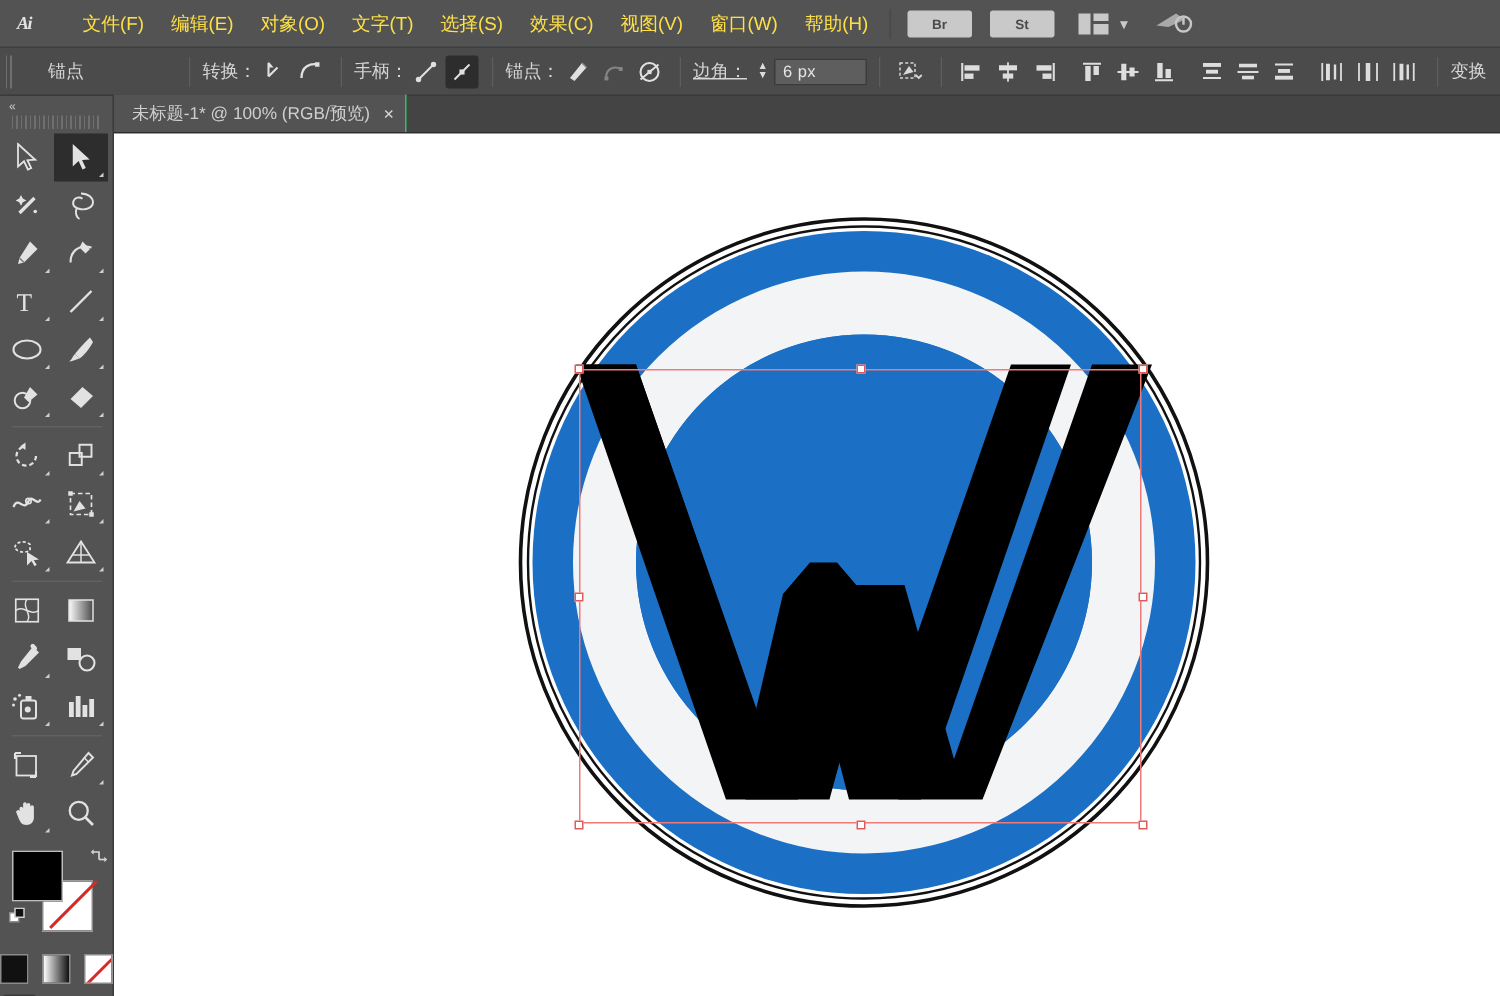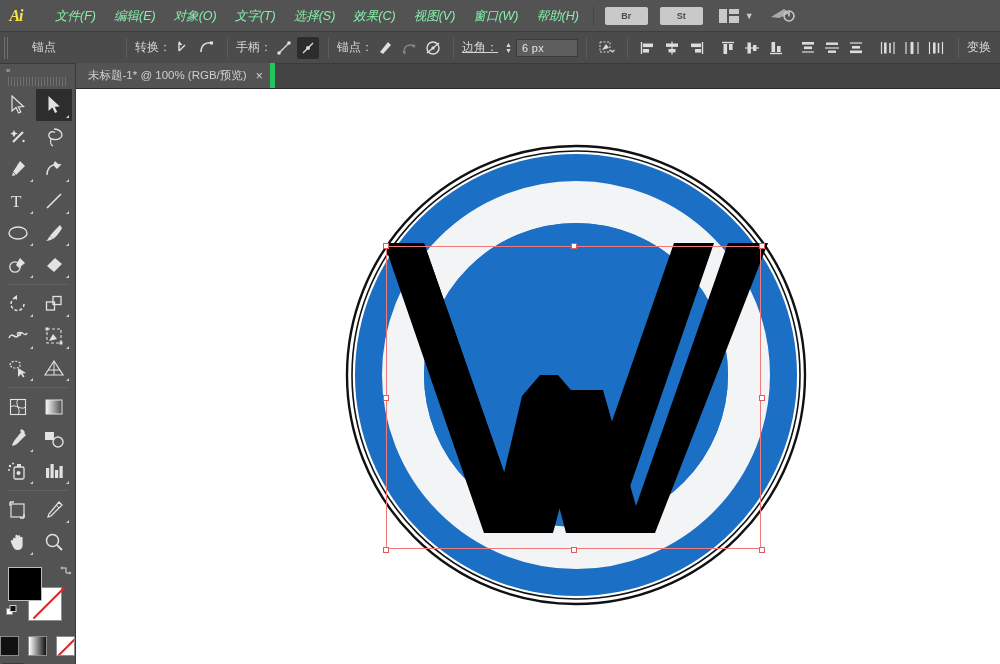--- a/index.html
+++ b/index.html
@@ -14,27 +14,27 @@
   #app{ position:relative; width:1000px; height:664px; }
 
   
   .menubar{
     position:absolute; top:0; left:0; width:1000px; height:32px;
     background:#535353; display:flex; align-items:center;
     border-bottom:1px solid #3e3e3e;
   }
   .ai-logo{
     width:32px; height:32px; display:flex; align-items:center; justify-content:center;
-    color:#fde047; font-weight:bold; font-size:16px; font-style:italic;
+    color:#e5e5e5; font-weight:bold; font-size:12px; font-style:italic;
     font-family:"Liberation Serif","DejaVu Serif",serif;
     letter-spacing:-1px;
   }
   .menu-item{
-    padding:0 9px; height:32px; line-height:32px; font-size:12.5px; color:#86efac;
-    white-space:nowrap; cursor:default;font-style:italic;
+    padding:0 9px; height:32px; line-height:32px; font-size:12.5px; color:#fde047;
+    white-space:nowrap; cursor:default;
   }
   .menu-spacer{ flex:0 0 14px; }
   .mb-sep{ width:1px; height:20px; background:#484848; margin:0 5px; }
   .app-btn{
     width:43px;height:18px; margin:0 6px; background:#c9c9c9; color:#4b4b4b;
     font-size:9px; display:flex; align-items:center; justify-content:center;
     border-radius:2px; font-weight:bold; letter-spacing:0;
   }
   .ws-icon{ width:20px;height:14px; margin-left:10px; position:relative; }
   .ws-icon i{ position:absolute; background:#c9c9c9; display:block; }
@@ -76,21 +76,21 @@
 
   
   .tabbar{
     position:absolute; top:64px; left:76px; width:924px; height:25px;
     background:#444444; display:flex; align-items:flex-end;
     border-bottom:1px solid #2b2b2b;
   }
   .doc-tab{
     height:25px; background:#535353; display:flex; align-items:center;
     padding:0 7px 0 12px; font-size:11.5px; color:#cfcfcf; white-space:nowrap;
-    border-right:5px solid #22c55e;
+    border-right:1px solid #22c55e;
   }
   .tab-close{ margin-left:9px; font-size:12px; color:#d6d6d6; line-height:10px; }
 
   
   .toolbar{
     position:absolute; top:64px; left:0; width:76px; height:600px;
     background:#535353; border-right:1px solid #3a3a3a;
   }
   .tb-head{ height:12px; display:flex;align-items:center;justify-content:flex-start;
             padding-left:6px; color:#cfcfcf; font-size:8px; }

